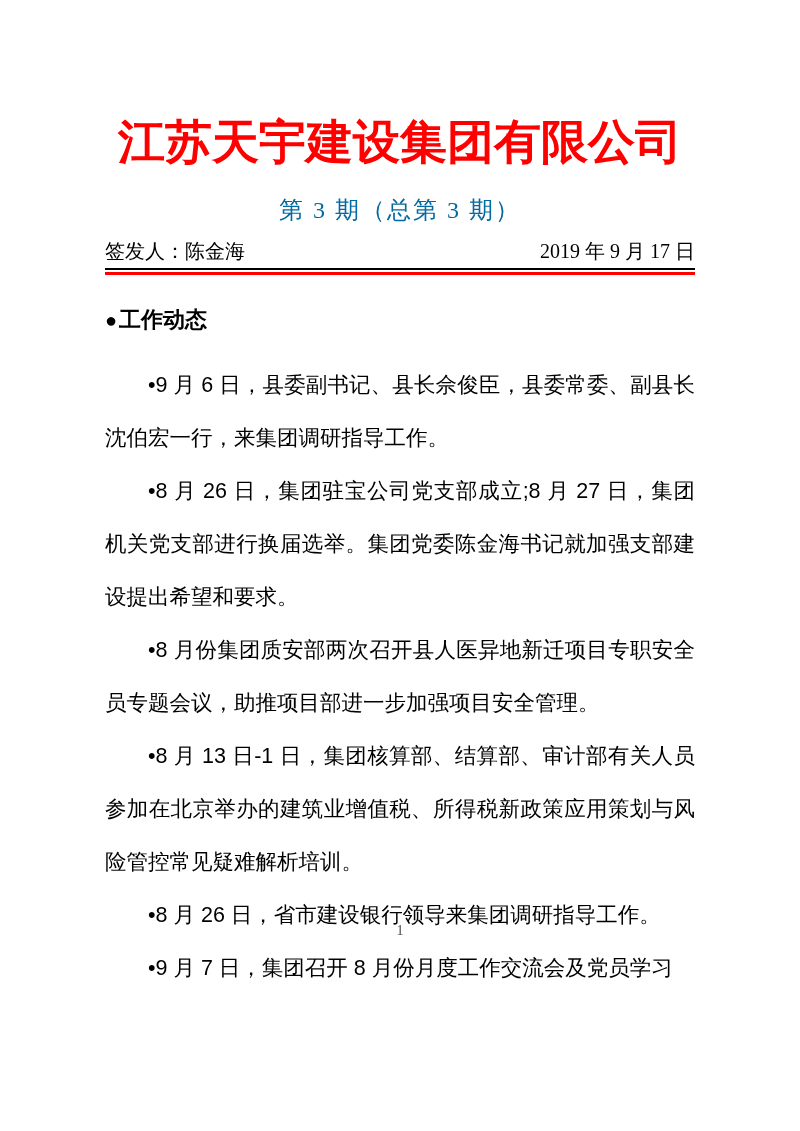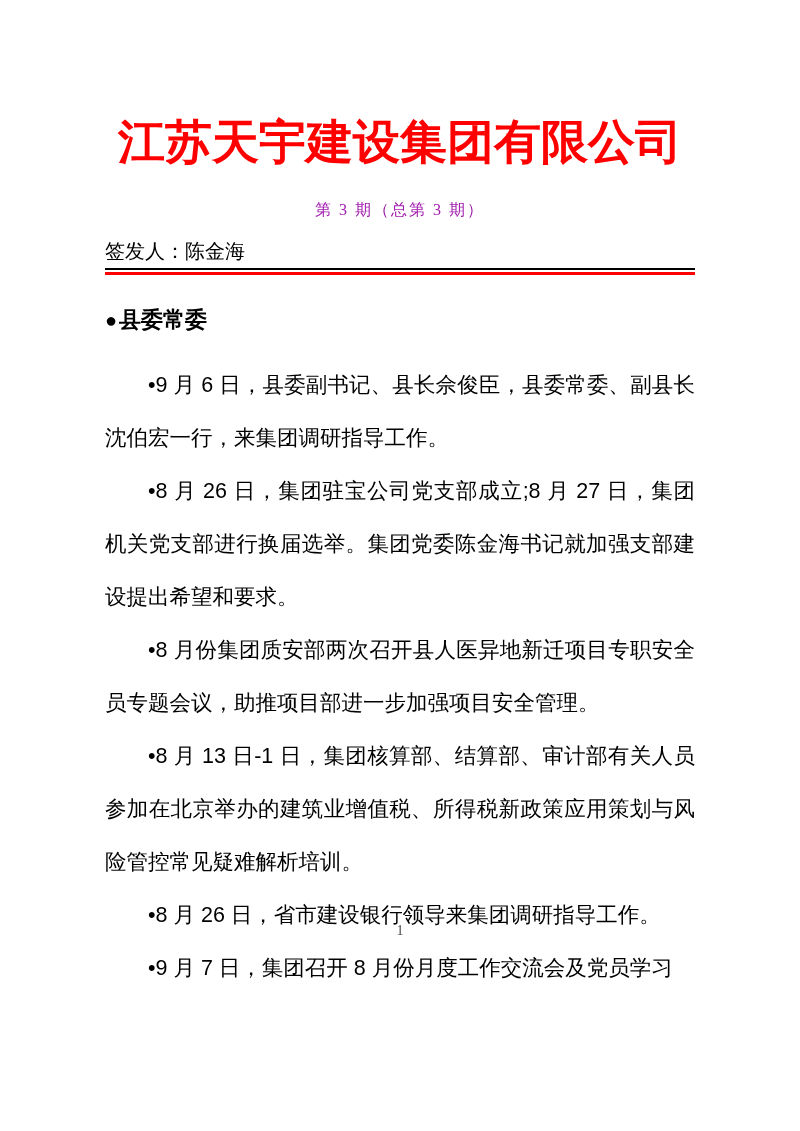--- a/index.html
+++ b/index.html
@@ -39,24 +39,24 @@
     font-size: 66px;
     line-height: 80px;
     letter-spacing: 10px;
     color: #ff0000;
     white-space: nowrap;
   }
   .issue-line {
     margin-top: 26px;
     text-align: center;
     font-family: "Liberation Serif", "DejaVu Serif", serif;
-    font-size: 16px;
+    font-size: 24px;
     line-height: 24px;
     letter-spacing: 2px;
-    color: #a21caf;
+    color: #0369a1;
   }
   .signoff-row {
     margin-top: 16px;
     display: flex;
     justify-content: space-between;
     align-items: flex-end;
     font-family: "Liberation Serif", "DejaVu Serif", serif;
     font-size: 20px;
     line-height: 26px;
     padding-bottom: 4px;
@@ -112,27 +112,28 @@
 <div class="page">
   <div class="content">
 
     <div class="org-title">江苏天宇建设集团有限公司</div>
 
 
     <div class="issue-line">第 3 期（总第 3 期）</div>
 
     <div class="signoff-row">
       <span>签发人：陈金海</span>
+      <span>2019 年 9 月 17 日</span>
     </div>
 
     <div class="red-rule"></div>
 
     <div class="section-header">
       <span class="section-bullet">●</span>
-      <span>县委常委</span>
+      <span>工作动态</span>
     </div>
 
     <div class="body-block">
       <p class="body-para">•9 月 6 日，县委副书记、县长佘俊臣，县委常委、副县长沈伯宏一行，来集团调研指导工作。</p>
       <p class="body-para">•8 月 26 日，集团驻宝公司党支部成立;8 月 27 日，集团机关党支部进行换届选举。集团党委陈金海书记就加强支部建设提出希望和要求。</p>
       <p class="body-para">•8 月份集团质安部两次召开县人医异地新迁项目专职安全员专题会议，助推项目部进一步加强项目安全管理。</p>
       <p class="body-para">•8 月 13 日-1 日，集团核算部、结算部、审计部有关人员参加在北京举办的建筑业增值税、所得税新政策应用策划与风险管控常见疑难解析培训。</p>
       <p class="body-para">•8 月 26 日，省市建设银行领导来集团调研指导工作。</p>
       <p class="body-para">•9 月 7 日，集团召开 8 月份月度工作交流会及党员学习</p>
     </div>

